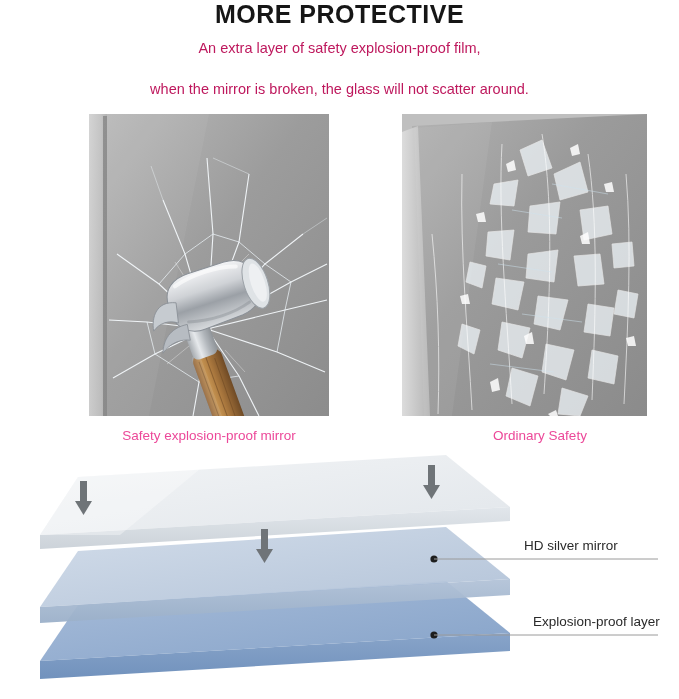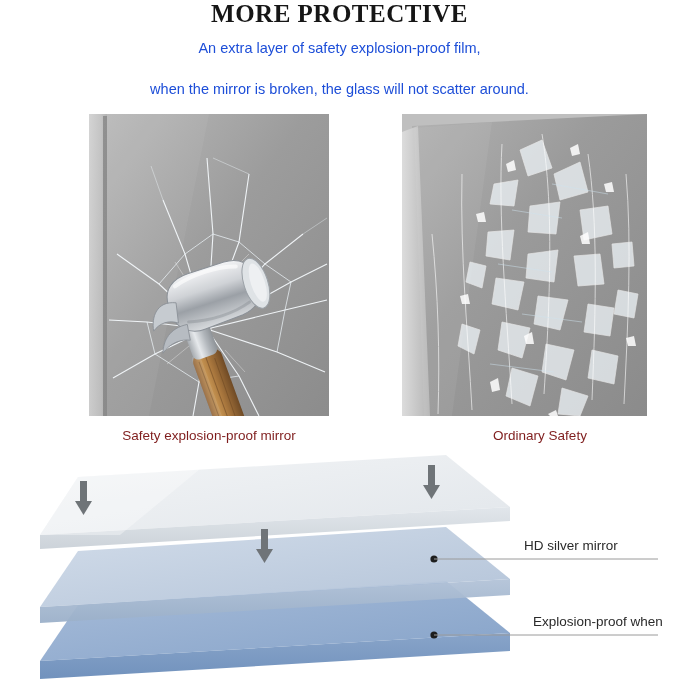--- a/index.html
+++ b/index.html
@@ -20,29 +20,28 @@
   .headline {
     position: absolute;
     top: 0px;
     left: 0;
     width: 679px;
     text-align: center;
     font-size: 25px;
     font-weight: bold;
     letter-spacing: 0.5px;
     color: #161616;
-    font-family: Liberation Serif, serif;
   }
   .subline {
     position: absolute;
     left: 0;
     width: 679px;
     text-align: center;
     font-size: 14.5px;
-    color: #1d4ed8;
+    color: #be185d;
   }
   .subline.l1 { top: 40px; }
   .subline.l2 { top: 64px; margin-top: 17px; }
 
   
   .panel {
     position: absolute;
     overflow: hidden;
   }
   .panel-left {
@@ -72,21 +71,21 @@
   .plate-shadow {
     position: absolute;
     left: 14px; top: 2px;
     width: 26px; height: 100%;
     background: linear-gradient(90deg, rgba(60,60,60,.35), rgba(60,60,60,0));
   }
 
   .caption {
     position: absolute;
     font-size: 13.5px;
-    color: #7f1d1d;
+    color: #ec4899;
     text-align: center;
     width: 280px;
   }
   .caption-left { left: 69px; top: 428px; }
   .caption-right { left: 400px; top: 428px; }
 
   
   .diagram {
     position: absolute;
     left: 0;
@@ -348,14 +347,14 @@
 
     <g>
       <circle cx="434" cy="104" r="3.6" fill="#1e1e1e"></circle>
       <line x1="434" y1="104" x2="658" y2="104" stroke="#9a9a9a" stroke-width="1"></line>
       <circle cx="434" cy="180" r="3.6" fill="#1e1e1e"></circle>
       <line x1="434" y1="180" x2="658" y2="180" stroke="#9a9a9a" stroke-width="1"></line>
     </g>
   </svg>
 
   <div class="leader-label" style="left:524px; top:83px;">HD silver mirror</div>
-  <div class="leader-label" style="left:533px; top:159px;">Explosion-proof when</div>
+  <div class="leader-label" style="left:533px; top:159px;">Explosion-proof layer</div>
 </div>
 
 </body></html>

